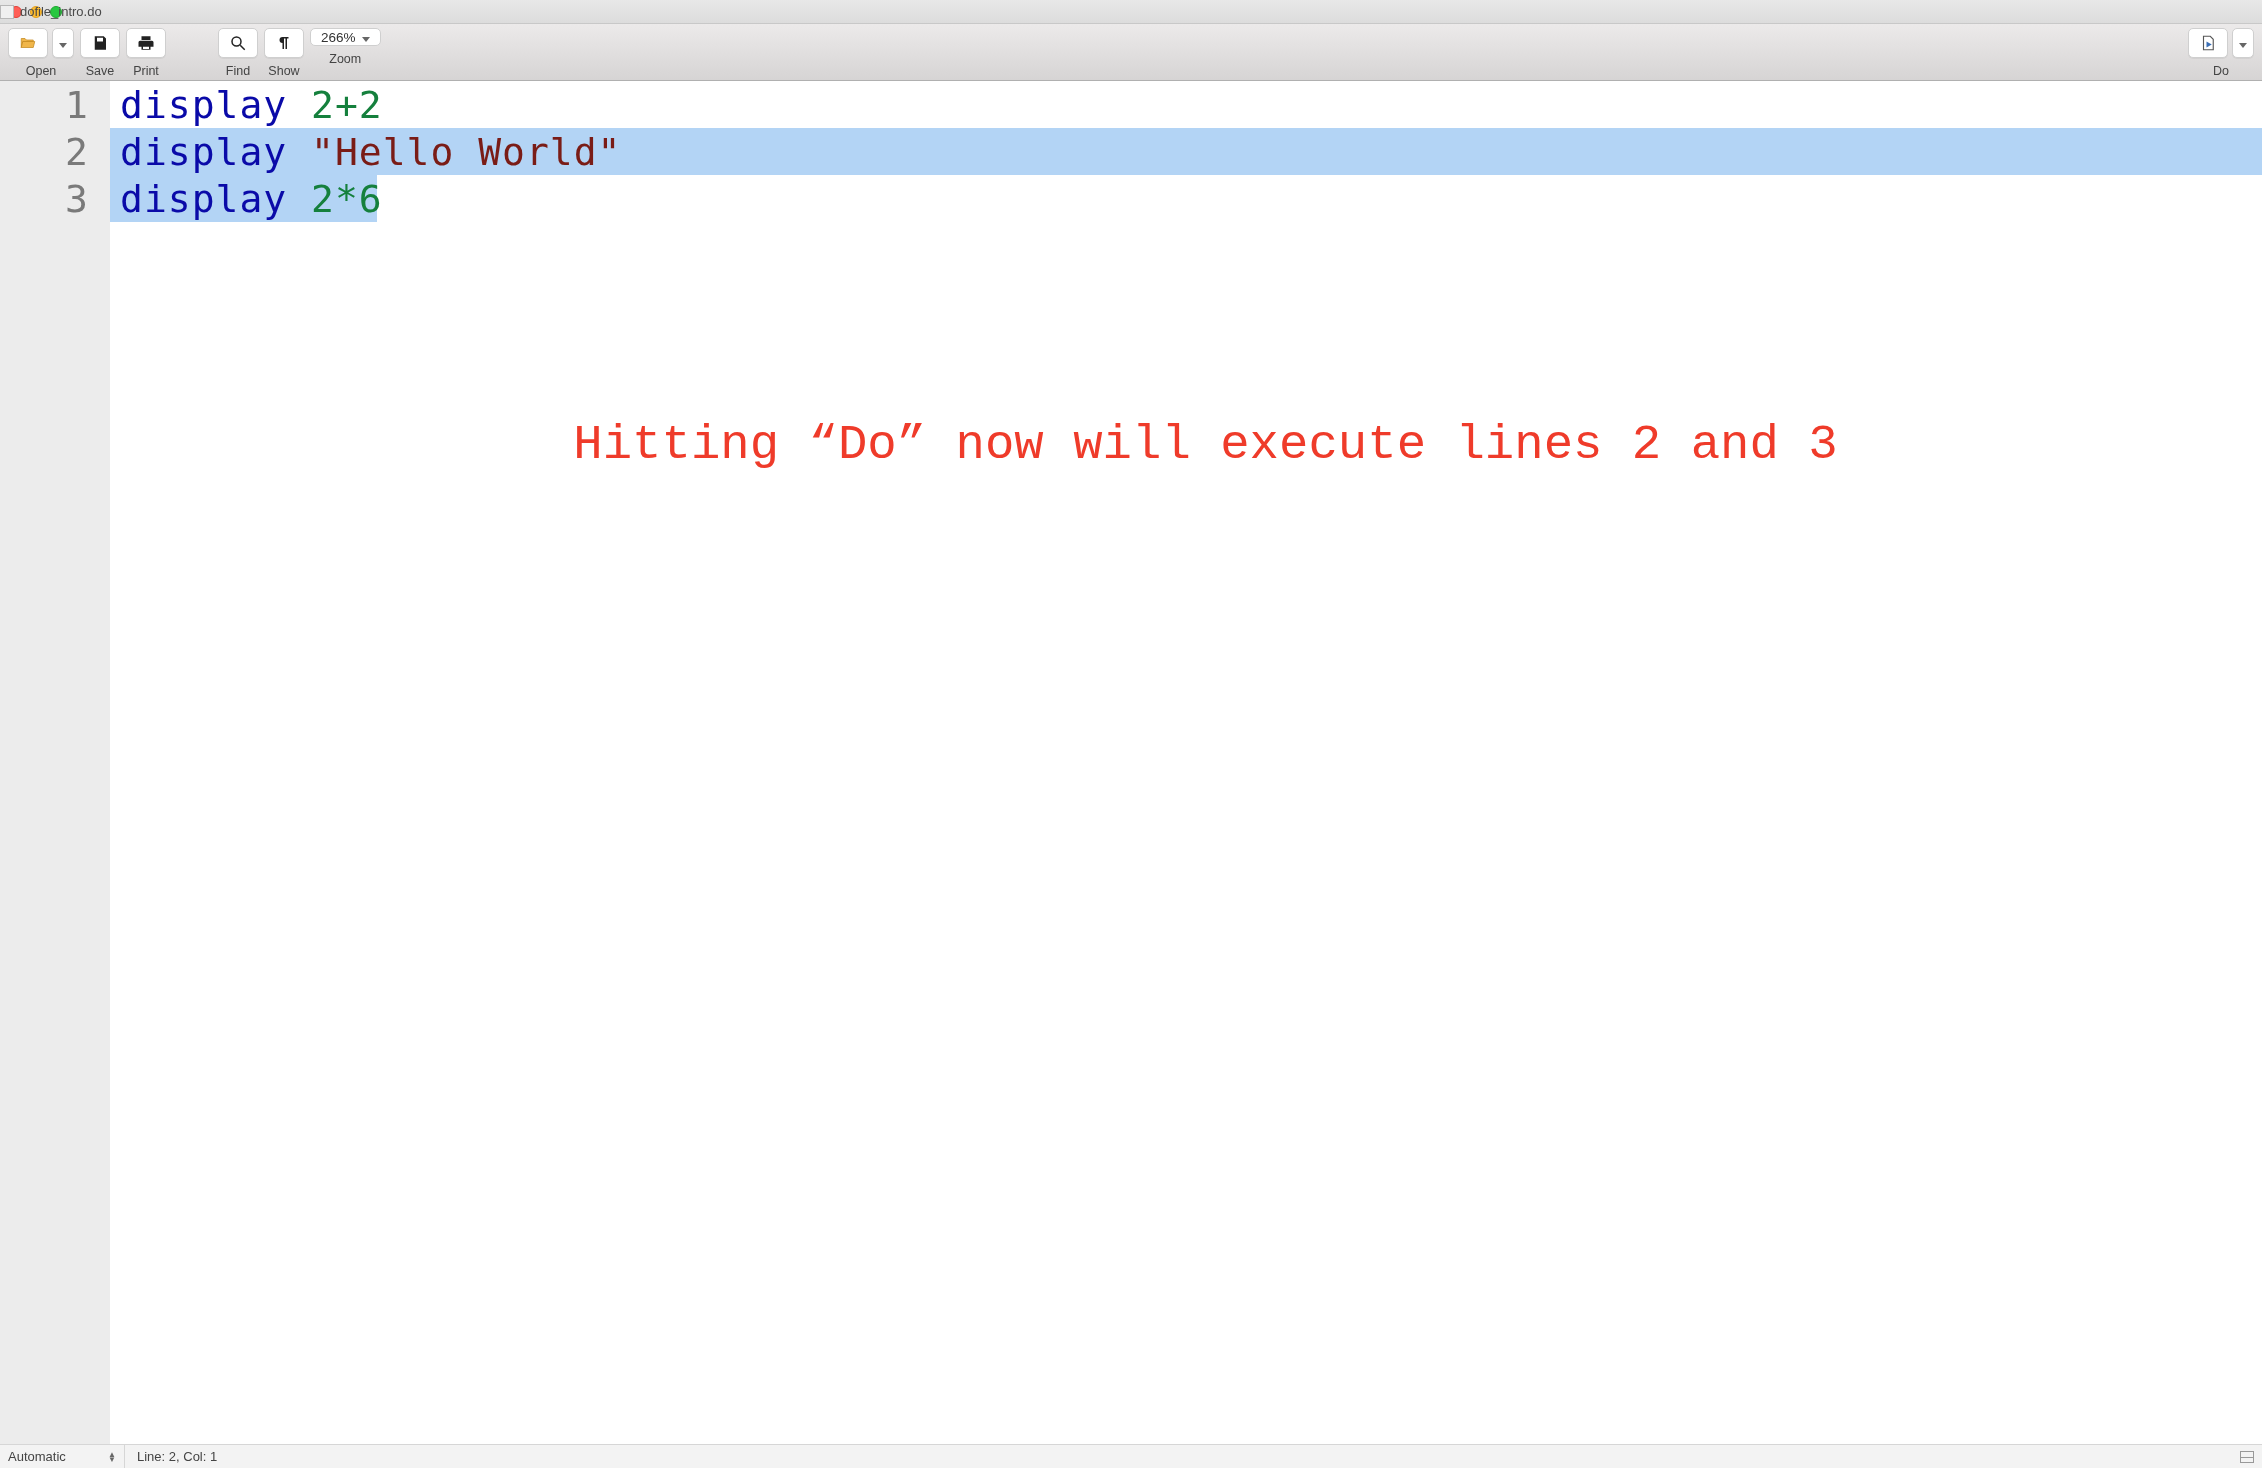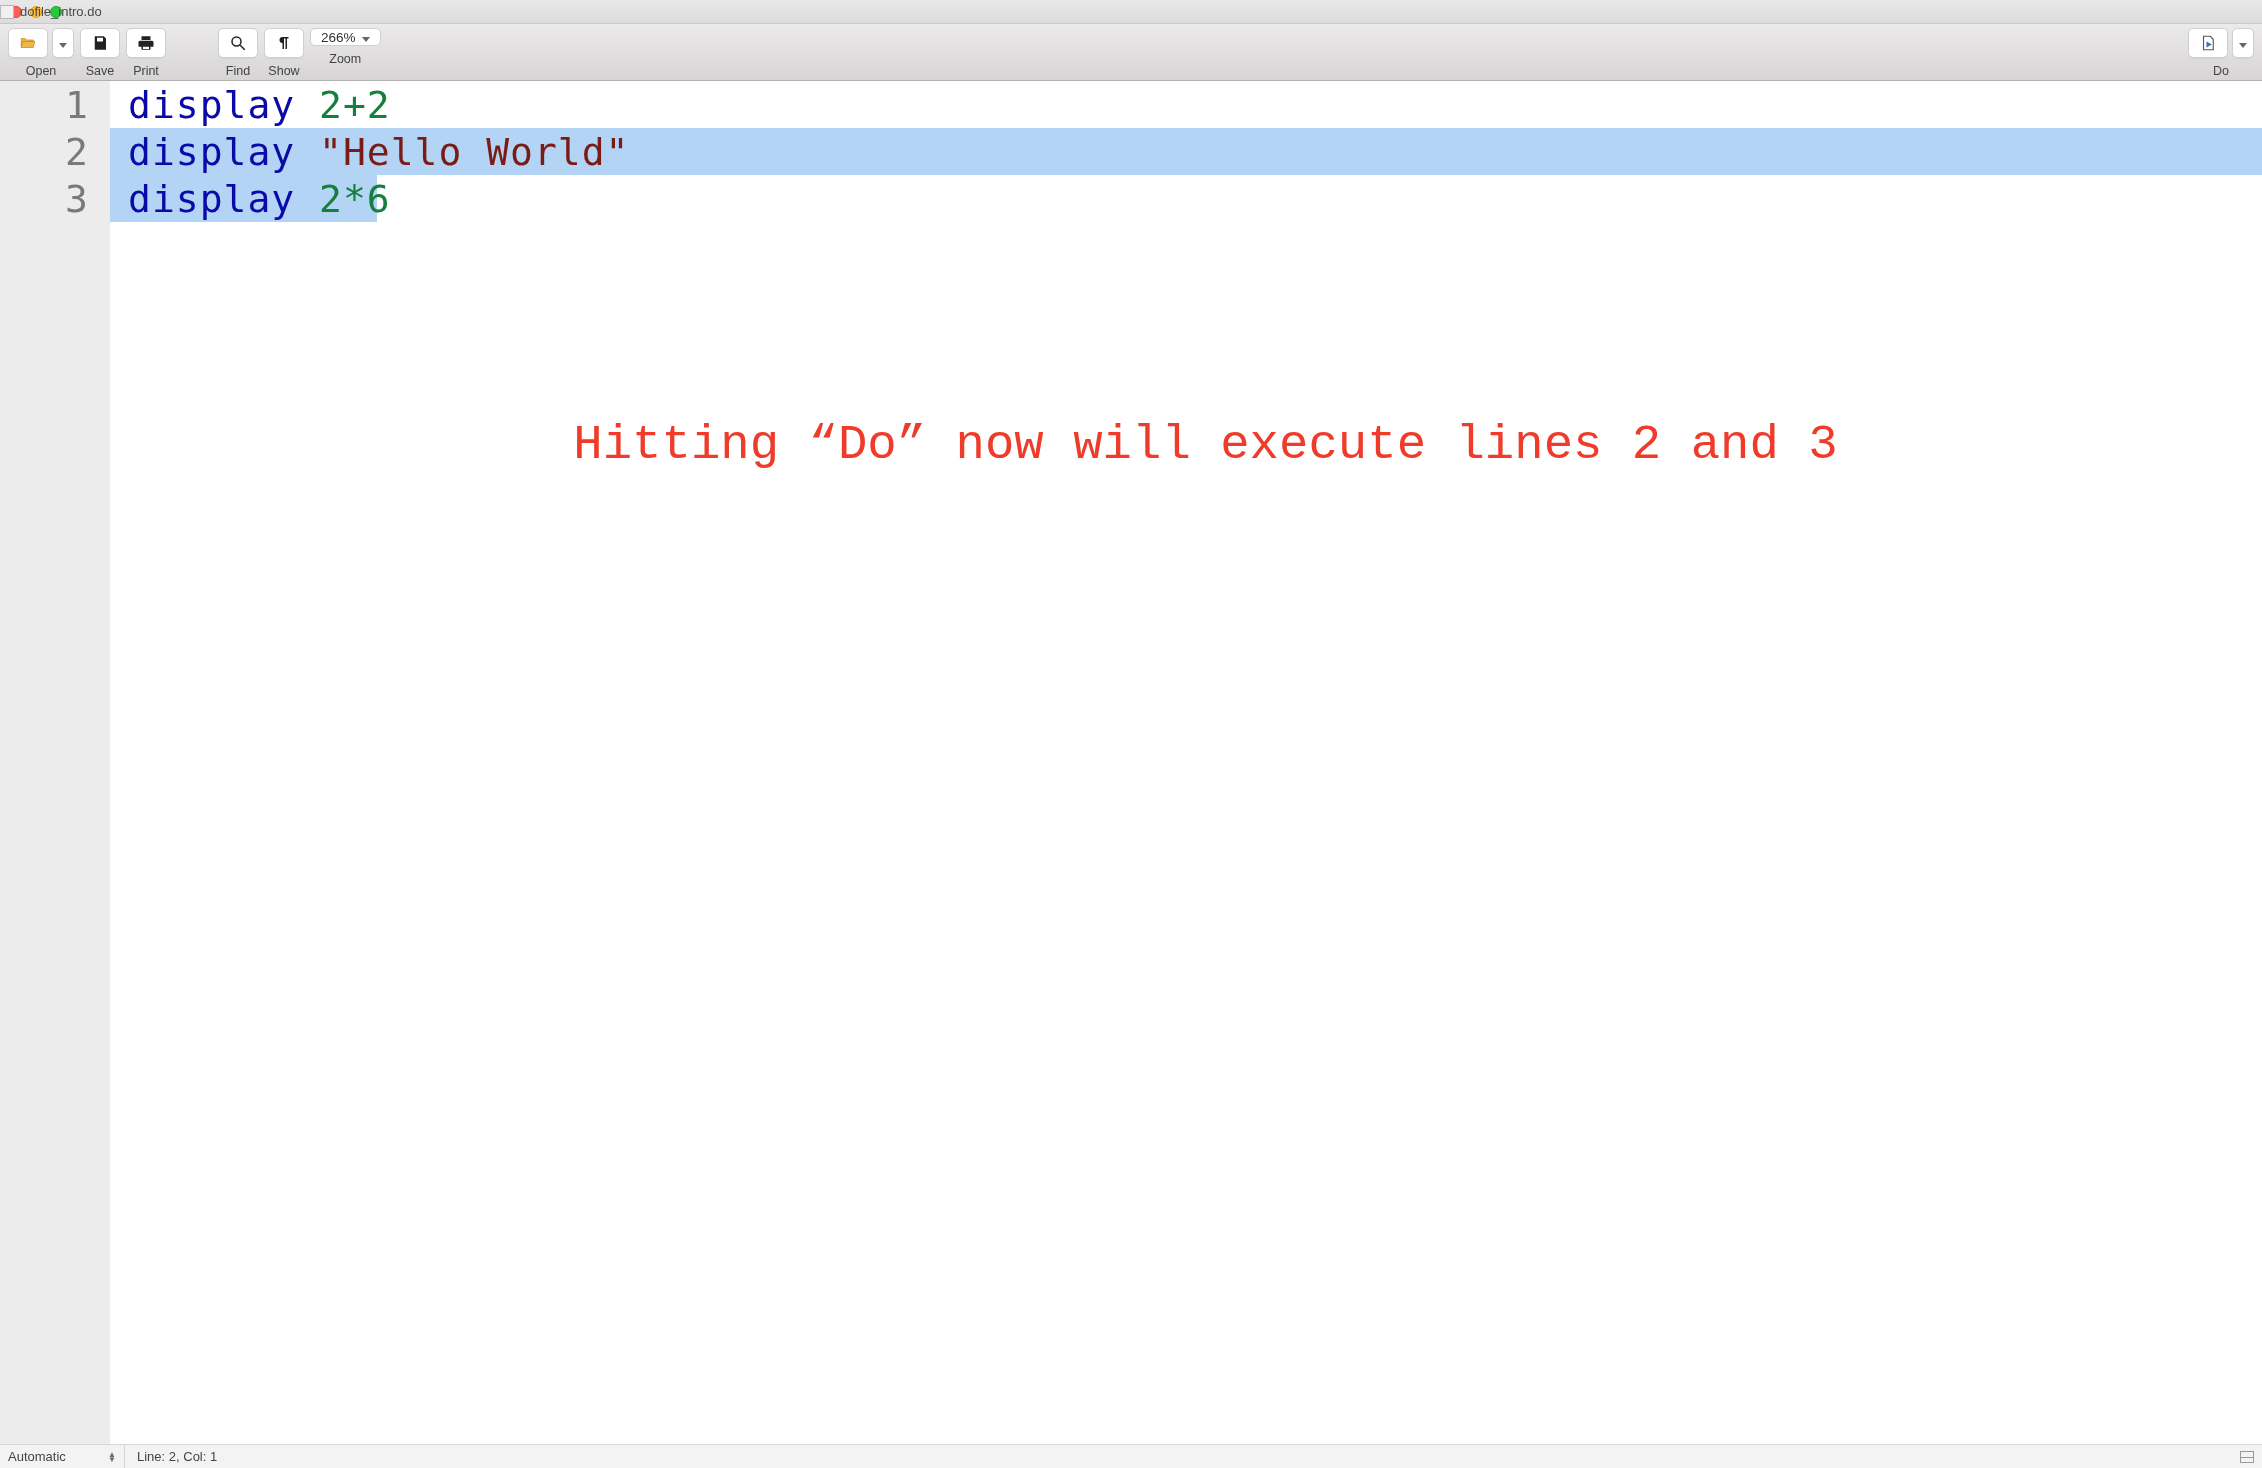--- a/index.html
+++ b/index.html
@@ -132,21 +132,21 @@
       font-family: Menlo, Consolas, monospace;
       line-height: 1.0;
       font-size: 38px;
       position: relative;
     }
     .code-line, .gutter-line {
       height: 47px;
       display: flex;
       align-items: center;
     }
-    .code-line { padding-left: 18px; white-space: pre; position: relative; letter-spacing: 1px; }
+    .code-line { padding-left: 10px; white-space: pre; position: relative; letter-spacing: 1px; }
     .sel { background: #b3d4f5; }
     
     .selbg {
       position: absolute;
       left: 0; top: 0; bottom: 0;
       background: #b3d4f5;
       z-index: 0;
     }
     .code-line > span { position: relative; z-index: 1; }
     .tok-cmd { color: #0a0aa8; }

